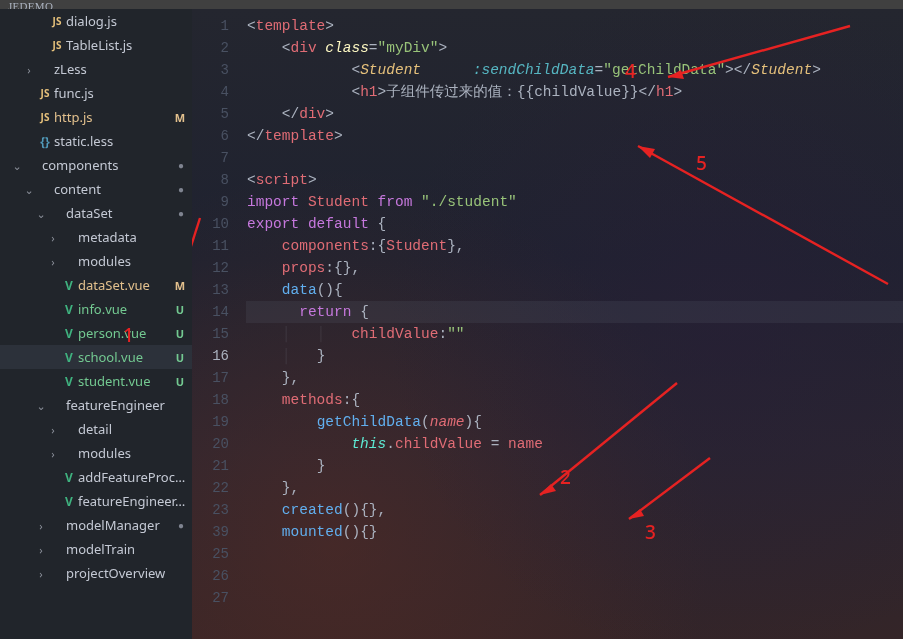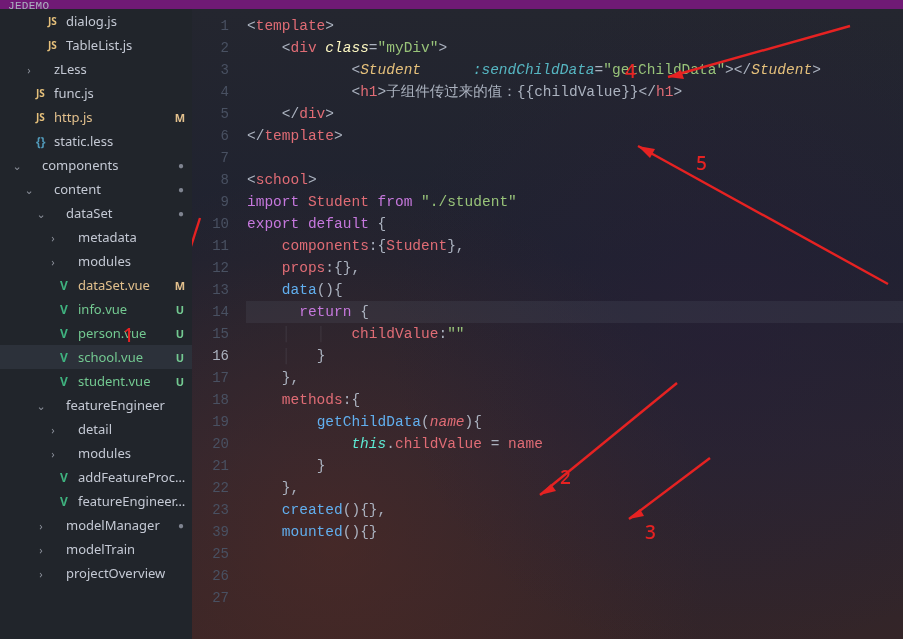--- a/index.html
+++ b/index.html
@@ -8,26 +8,26 @@
     font-size: 14px;
     background: #1e2028;
     color: #abb2bf;
     width: 903px;
     height: 639px;
     overflow: hidden;
     display: flex;
     flex-direction: column;
   }
   .titlebar {
-    background: #701a75;
+    background: #404040;
     color: #abb2bf;
     font-size: 11px;
     padding: 0 4px 2px 8px;
     height: 9px;
-    font-family: Liberation Mono, monospace;
+    font-family: Liberation Serif, serif;
     letter-spacing: 0.3px;
   }
   .main {
     display: flex;
     flex: 1;
     overflow: hidden;
   }
   .sidebar {
     width: 192px;
     background: #21252b;
@@ -40,21 +40,21 @@
   .tree-item {
     display: flex;
     align-items: center;
     height: 24px;
     padding-right: 4px;
     cursor: pointer;
     white-space: nowrap;
   }
   .tree-item.selected { background: #2c313a; }
   .chev { width: 14px; text-align: center; color: #8a8f99; font-size: 11px; flex-shrink: 0; }
-  .ficon { width: 18px; text-align: left; flex-shrink: 0; font-size: 12px; font-weight: bold; }
+  .ficon { width: 18px; text-align: center; flex-shrink: 0; font-size: 12px; font-weight: bold; }
   .ficon.js { color: #e5c07b; font-size: 10px; }
   .ficon.vue { color: #3fb27f; }
   .ficon.less { color: #519aba; }
   .flabel { flex: 1; overflow: hidden; text-overflow: ellipsis; }
   .flabel.mod { color: #e2c08d; }
   .flabel.unt { color: #73c991; }
   .status { width: 16px; text-align: center; font-size: 11px; font-weight: bold; }
   .status.M { color: #e2c08d; }
   .status.U { color: #73c991; }
   .dot { width: 14px; text-align: center; color: #7f8490; font-size: 10px; }
@@ -325,21 +325,21 @@
         <div class="ln">27</div>
       </div>
     <div class="code" id="code">
         <div class="code-line"><span class="t-brk">&lt;</span><span class="t-tag">template</span><span class="t-brk">&gt;</span></div>
         <div class="code-line">    <span class="t-brk">&lt;</span><span class="t-tag">div</span> <span class="t-attr">class</span><span class="t-pn">=</span><span class="t-str">"myDiv"</span><span class="t-brk">&gt;</span></div>
         <div class="code-line">            <span class="t-brk">&lt;</span><span class="t-comp">Student</span> <span class="t-dir">:sendChildData</span><span class="t-pn">=</span><span class="t-str">"getChildData"</span><span class="t-brk">&gt;&lt;/</span><span class="t-comp">Student</span><span class="t-brk">&gt;</span></div>
         <div class="code-line">            <span class="t-brk">&lt;</span><span class="t-tag">h1</span><span class="t-brk">&gt;</span><span class="t-txt">子组件传过来的值：{{childValue}}</span><span class="t-brk">&lt;/</span><span class="t-tag">h1</span><span class="t-brk">&gt;</span></div>
         <div class="code-line">    <span class="t-brk">&lt;/</span><span class="t-tag">div</span><span class="t-brk">&gt;</span></div>
         <div class="code-line"><span class="t-brk">&lt;/</span><span class="t-tag">template</span><span class="t-brk">&gt;</span></div>
         <div class="code-line"></div>
-        <div class="code-line"><span class="t-brk">&lt;</span><span class="t-tag">school</span><span class="t-brk">&gt;</span></div>
+        <div class="code-line"><span class="t-brk">&lt;</span><span class="t-tag">script</span><span class="t-brk">&gt;</span></div>
         <div class="code-line"><span class="t-kw">import</span> <span class="t-var">Student</span> <span class="t-kw">from</span> <span class="t-str">"./student"</span></div>
         <div class="code-line"><span class="t-kw">export</span> <span class="t-kw">default</span> <span class="t-pn">{</span></div>
         <div class="code-line">    <span class="t-var">components</span><span class="t-pn">:{</span><span class="t-var">Student</span><span class="t-pn">},</span></div>
         <div class="code-line">    <span class="t-var">props</span><span class="t-pn">:{},</span></div>
         <div class="code-line">    <span class="t-fn">data</span><span class="t-pn">(){</span></div>
         <div class="code-line active-bg">      <span class="t-kw">return</span> <span class="t-pn">{</span></div>
         <div class="code-line"><span class="indent-guide">    │   │   </span><span class="t-var">childValue</span><span class="t-pn">:</span><span class="t-str">""</span></div>
         <div class="code-line"><span class="indent-guide">    │   </span><span class="t-pn">}</span></div>
         <div class="code-line">    <span class="t-pn">},</span></div>
         <div class="code-line">    <span class="t-var">methods</span><span class="t-pn">:{</span></div>

